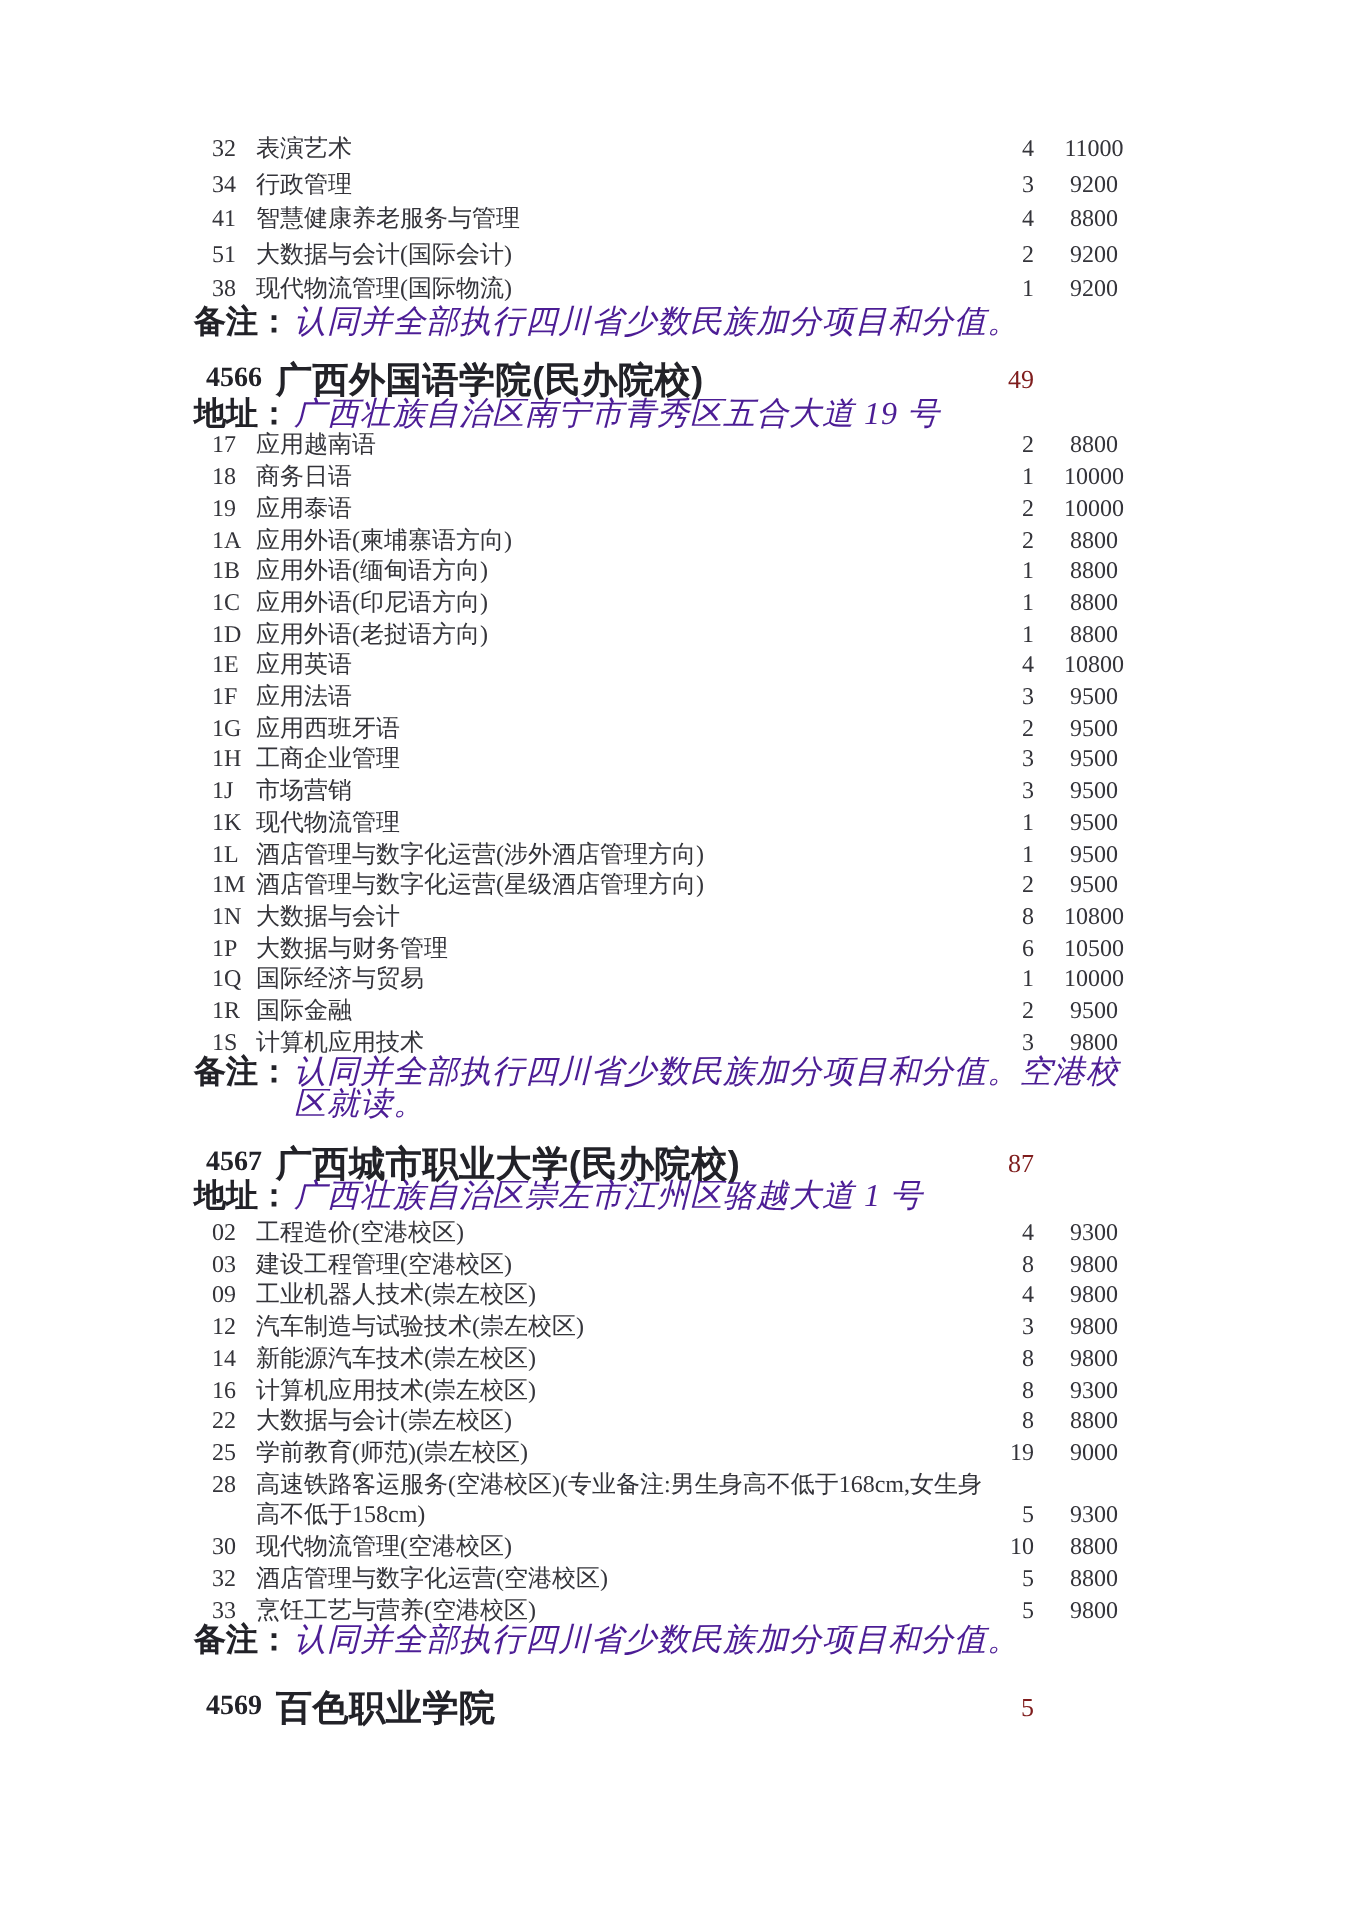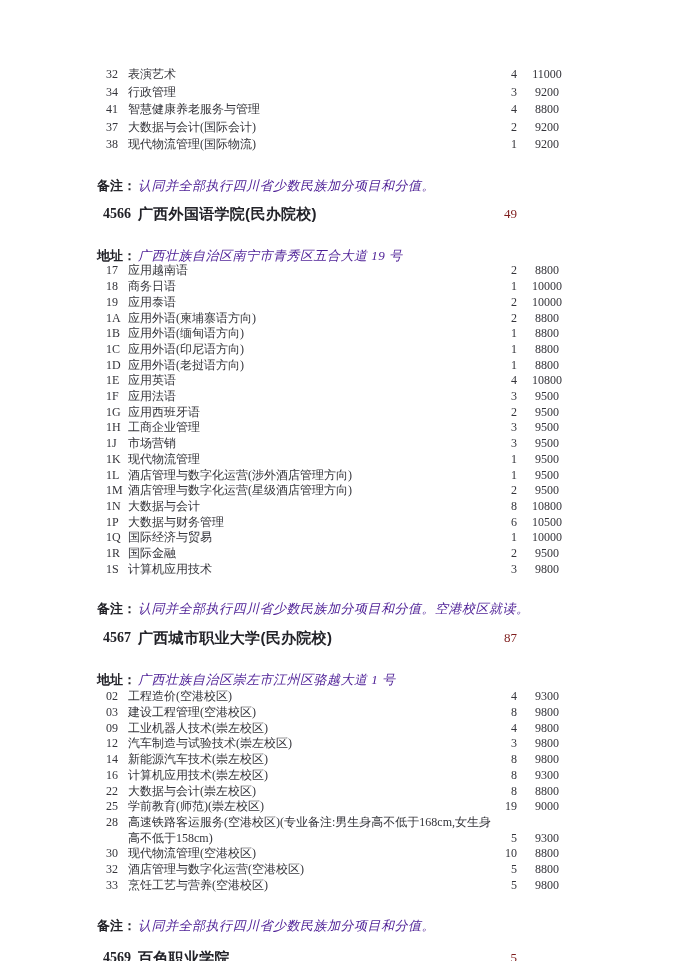--- a/index.html
+++ b/index.html
@@ -55,22 +55,21 @@
   .row .fee {
     width: 40px;
     margin-left: 10px;
     text-align: center;
     white-space: nowrap;
   }
   
   .meta {
     display: flex;
     line-height: 15.7px;
-    font-size: 13px;
-    margin-top: 24px;
+    font-size: 16px;
   }
   .meta .meta-label {
     font-weight: bold;
     color: #222228;
     white-space: nowrap;
     margin-right: 2px;
   }
   .meta .meta-text {
     font-style: italic;
     color: #4c1d95;
@@ -85,21 +84,21 @@
     font-size: 14px;
     font-weight: bold;
     color: #222228;
   }
   .sec-head .sec-code {
     margin-right: 7px;
     font-family: "Liberation Serif", serif;
   }
   .sec-head .sec-name {
     font-family: "Liberation Sans", sans-serif;
-    font-size: 15px;
+    font-size: 18px;
     letter-spacing: 0.3px;
   }
   .sec-head .sec-total {
     margin-left: auto;
     margin-right: 50px;
     min-width: 22px;
     text-align: right;
     font-weight: normal;
     font-size: 13px;
     color: #7f1d1d;
@@ -138,21 +137,21 @@
           <div class="row">
             <span class="code">41</span>
             <span class="name">
               <span class="nline">智慧健康养老服务与管理</span>
 
             </span>
             <span class="count">4</span>
             <span class="fee">8800</span>
           </div>
           <div class="row">
-            <span class="code">37</span>
+            <span class="code">51</span>
             <span class="name">
               <span class="nline">大数据与会计(国际会计)</span>
 
             </span>
             <span class="count">2</span>
             <span class="fee">9200</span>
           </div>
           <div class="row">
             <span class="code">38</span>
             <span class="name">

